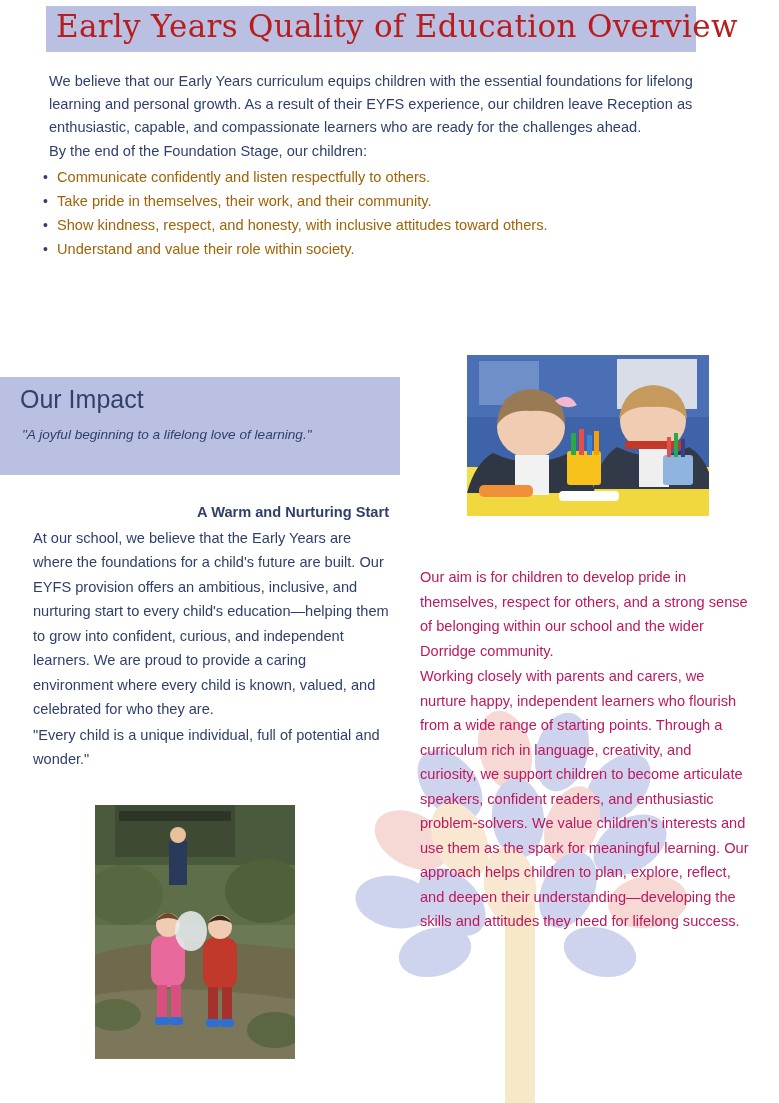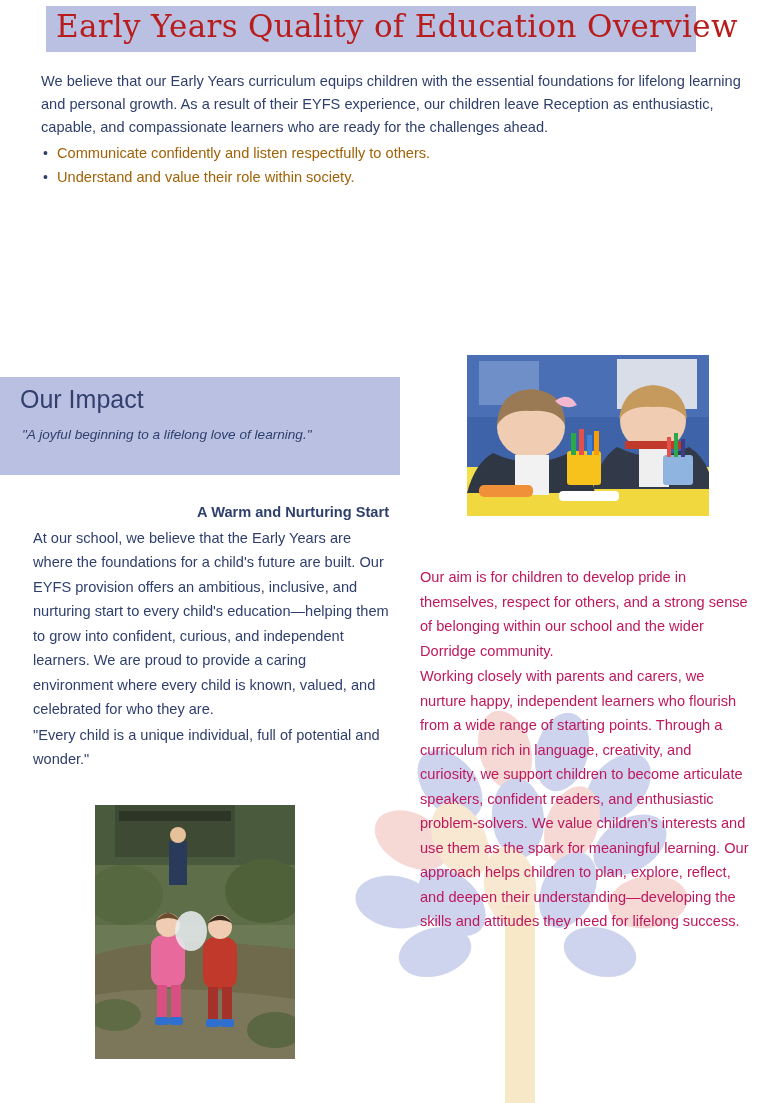--- a/index.html
+++ b/index.html
@@ -53,21 +53,21 @@
 
   
   #intro {
     position: absolute;
     left: 33px;
     top: 70px;
     width: 712px;
     z-index: 2;
   }
   #intro p {
-    margin: 0 0 1px 8px;
+    margin: 0 0 1px 16px;
     font-size: 14.6px;
     line-height: 23px;
     color: #2f3f6d;
   }
   #intro ul {
     margin: 2px 0 2px 0;
     padding-left: 24px;
     list-style: none;
   }
   #intro ul li {
@@ -195,22 +195,25 @@
     <ellipse cx="135" cy="262" rx="24" ry="37" transform="rotate(-105 135 262)" fill="#c6cdeb"></ellipse>
     <ellipse cx="300" cy="262" rx="24" ry="37" transform="rotate(105 300 262)" fill="#c6cdeb"></ellipse>
   </g>
 </svg>
 
 <div id="title-banner"></div>
 <div id="title-text">Early Years Quality of Education Overview</div>
 
 <div id="intro">
   <p>We believe that our Early Years curriculum equips children with the essential foundations for lifelong learning and personal growth. As a result of their EYFS experience, our children leave Reception as enthusiastic, capable, and compassionate learners who are ready for the challenges ahead.</p>
+  <p>By the end of the Foundation Stage, our children:</p>
   <ul>
     <li>Communicate confidently and listen respectfully to others.</li>
+    <li>Take pride in themselves, their work, and their community.</li>
+    <li>Show kindness, respect, and honesty, with inclusive attitudes toward others.</li>
     <li>Understand and value their role within society.</li>
   </ul>
 </div>
 
 <div id="impact-panel">
   <div id="impact-title">Our Impact</div>
   <div id="impact-quote">"A joyful beginning to a lifelong love of learning."</div>
 </div>
 
 <div id="photo-classroom">

